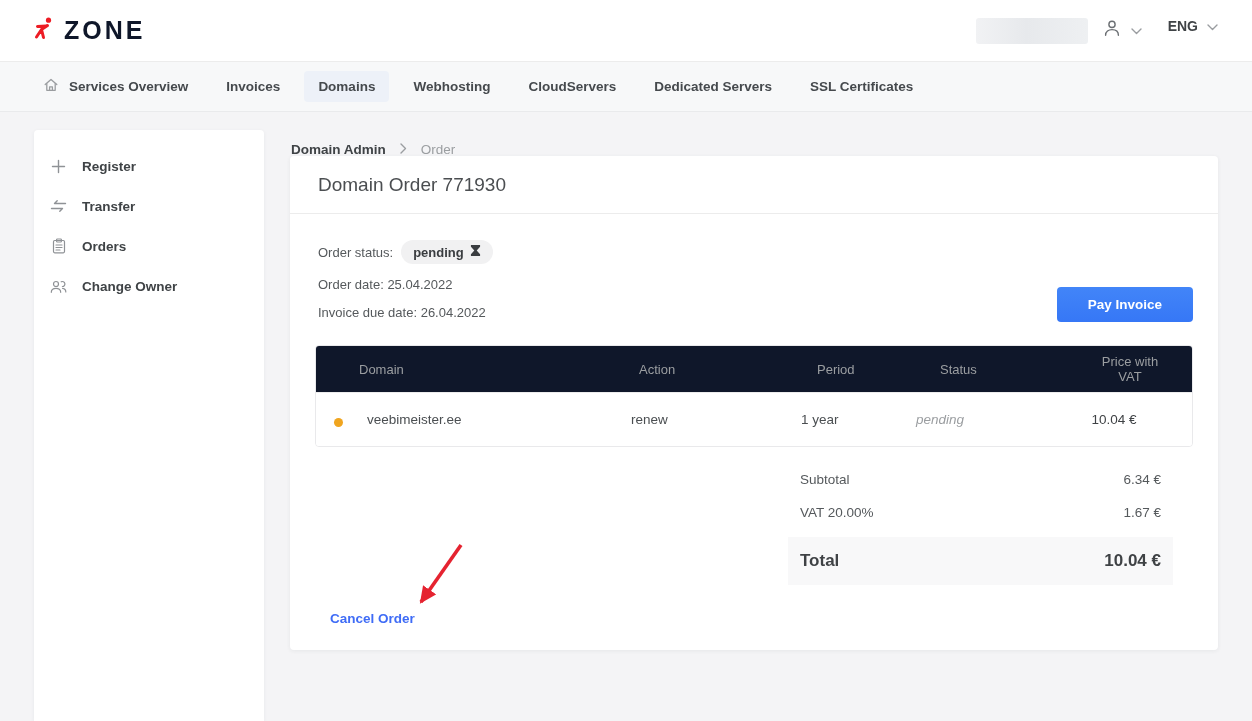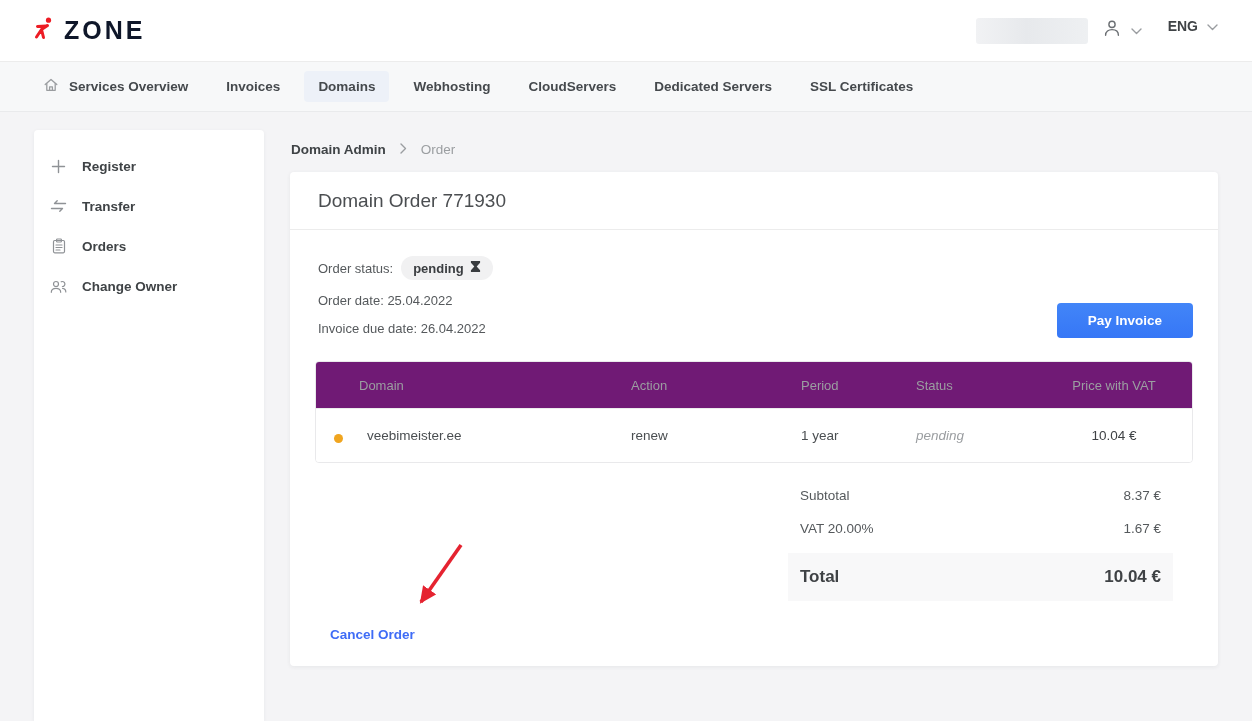--- a/index.html
+++ b/index.html
@@ -61,21 +61,21 @@
 
   .breadcrumb {
     position:absolute; left:291px; top:30px;
     display:flex; align-items:center; gap:14px; font-size:13.5px;
   }
   .crumb-main { font-weight:700; color:#3f4346; cursor:pointer; }
   .crumb-current { color:#9b9ea1; }
 
   
   .card {
-    position:absolute; left:290px; top:60px; width:928px; height:494px;
+    position:absolute; left:290px; top:44px; width:928px; height:494px;
     background:#fff; border-radius:4px;
     box-shadow:0 1px 4px rgba(40,50,60,.07);
   }
   .card-header {
     height:58px; line-height:58px; padding:0 28px;
     font-size:19px; color:#4b4e51; border-bottom:1px solid #ececec;
   }
   .card-body { padding:26px 25px 0 25px; position:relative; }
 
   .order-meta { position:relative; padding-left:3px; }
@@ -95,21 +95,21 @@
 
   
   .order-table {
     margin-top:25px; border:1px solid #e9e9eb; border-radius:4px; overflow:hidden;
   }
   .t-row {
     display:grid;
     grid-template-columns:315px 170px 115px 150px 1fr;
     align-items:center;
   }
-  .t-head { background:#701a75; height:46px; font-size:13px; color:#9b9ea1; }
+  .t-head { background:#0f172a; height:46px; font-size:13px; color:#9b9ea1;gap:8px; }
   .t-head .c1 { padding-left:43px; }
   .t-body { background:#fff; height:54px; border-top:1px solid #ececec; font-size:13.5px; color:#4a4e51; }
   .t-body .c1 { padding-left:18px; display:flex; align-items:flex-end; gap:24px; }
   .dot { width:9px; height:9px; border-radius:50%; background:#f0a51f; flex:0 0 auto; }
   .c5 { text-align:center; padding-right:30px; }
   .cell-status { font-style:italic; color:#9b9ea1; }
   .t-body .c5 { color:#3f4245; }
 
   
   .totals { width:385px; margin:16px 20px 0 auto; }
@@ -303,21 +303,21 @@
           <div class="c3">1 year</div>
           <div class="c4 cell-status">pending</div>
           <div class="c5">10.04 €</div>
         </div>
       </div>
 
       
       <div class="totals">
         <div class="tot-row">
           <span>Subtotal</span>
-          <span>8.37 €</span>
+          <span>6.34 €</span>
         </div>
         <div class="tot-row">
           <span>VAT 20.00%</span>
           <span>1.67 €</span>
         </div>
         <div class="tot-total">
           <span class="lbl">Total</span>
           <span class="val">10.04 €</span>
         </div>
       </div>

